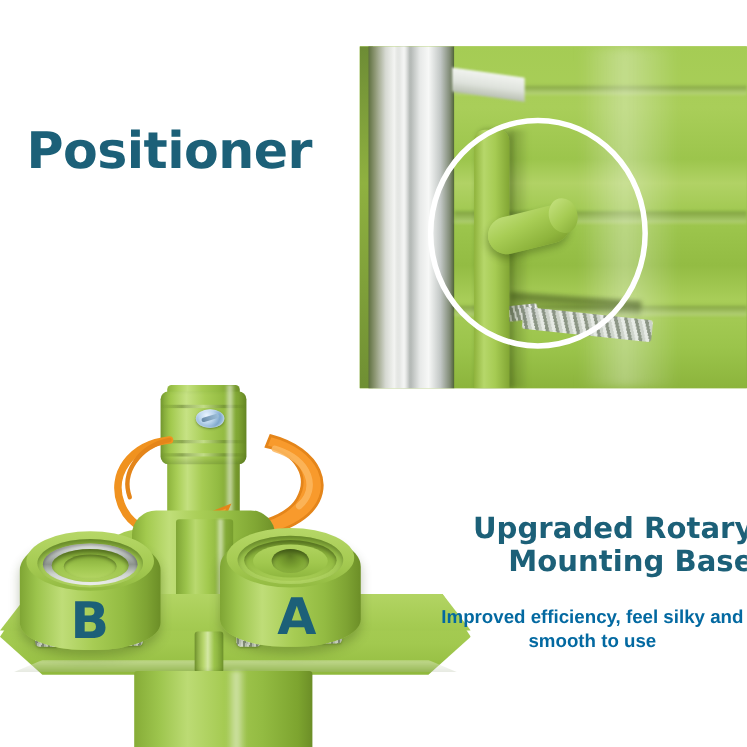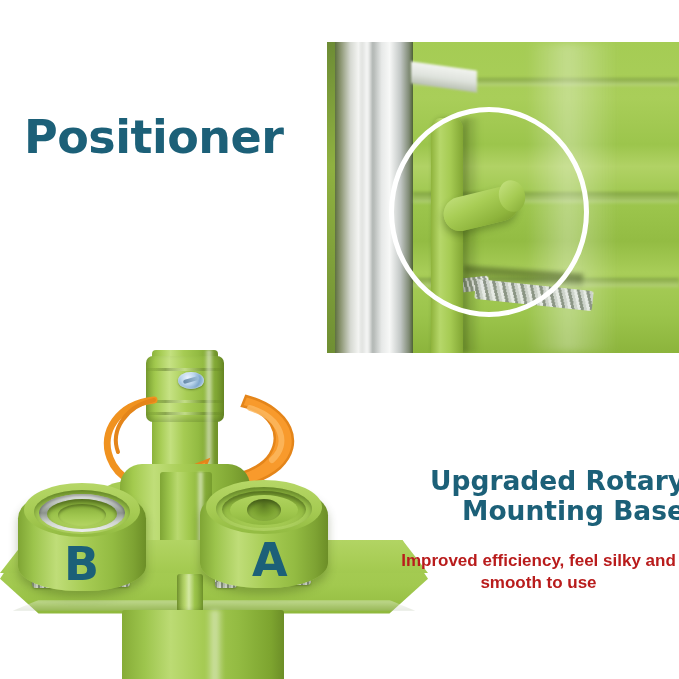--- a/index.html
+++ b/index.html
@@ -58,21 +58,21 @@
   }
   .sub-rotary {
     position: absolute;
     left: 398px;
     top: 508px;
     width: 281px;
     font-family: "Liberation Sans", sans-serif;
     font-weight: bold;
     font-size: 17px;
     line-height: 1.3;
-    color: #b91c1c;
+    color: #0369a1;
     text-align: center;
   }
 
   
   .photo-panel {
     position: absolute;
     left: 327px;
     top: 0px;
     width: 352px;
     height: 311px;

